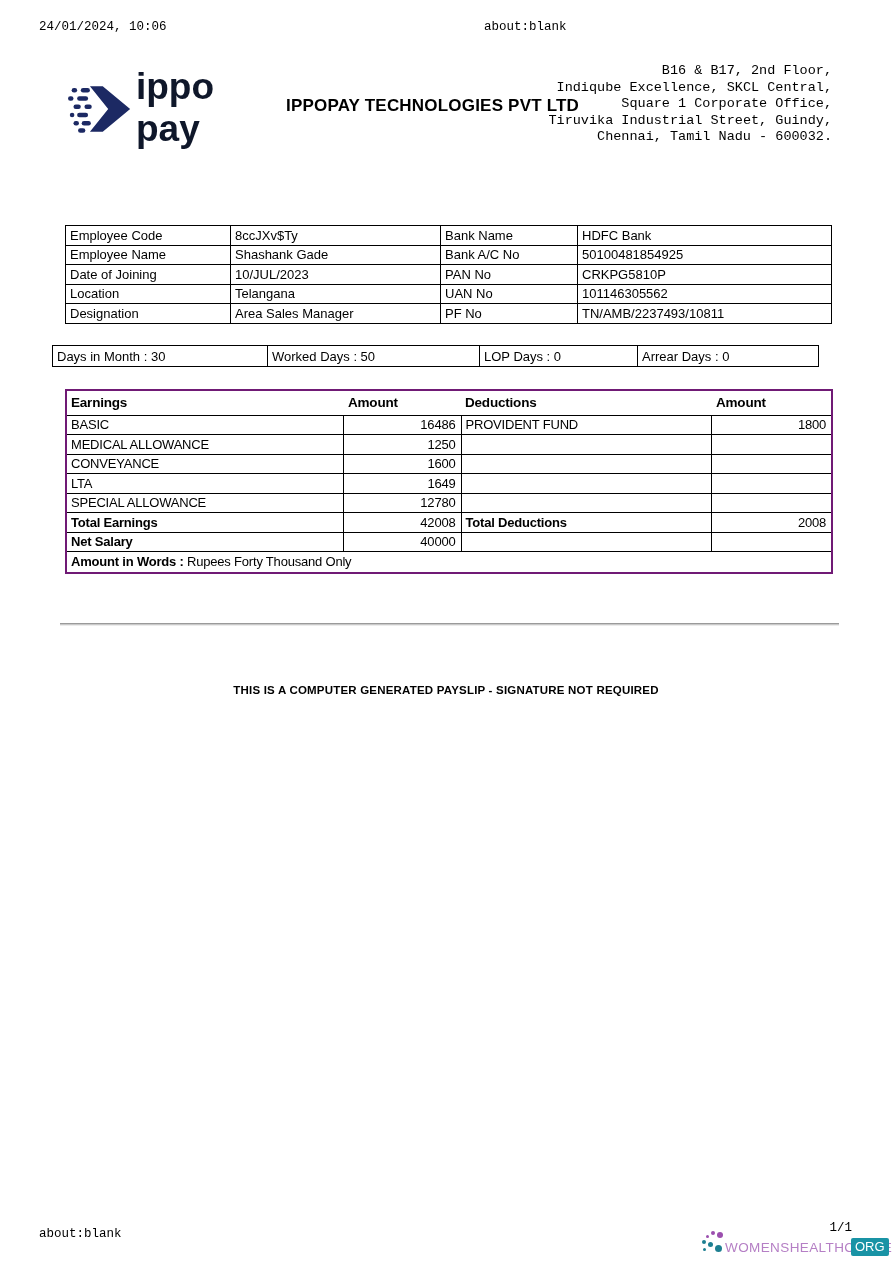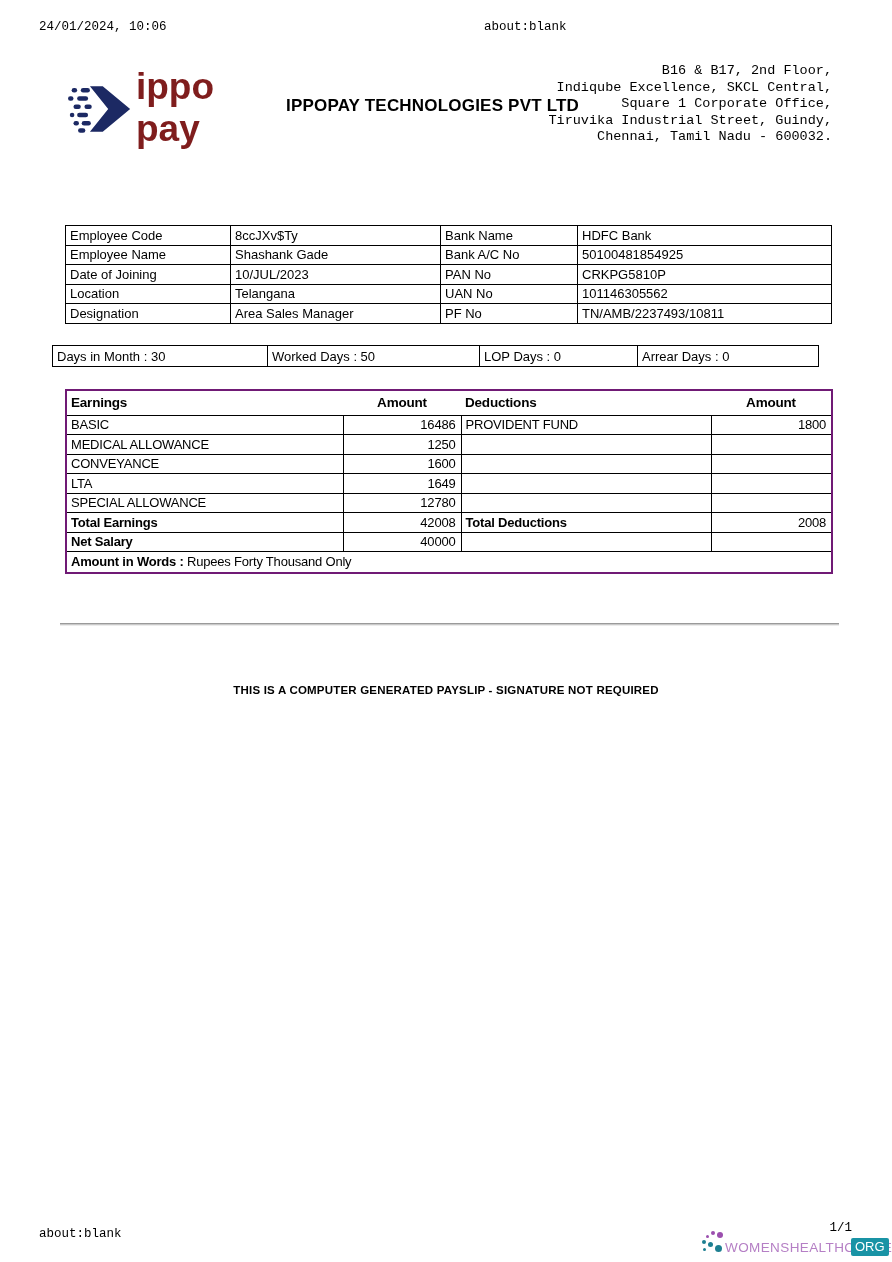--- a/index.html
+++ b/index.html
@@ -12,21 +12,21 @@
 
   
   .ph-left  { position:absolute; left:39px; top:20px; font-size:12.5px; }
   .ph-center{ position:absolute; left:484px; top:20px; font-size:12.5px; }
   .pf-left  { position:absolute; left:39px; top:1227px; font-size:12.5px; }
   .pf-page  { position:absolute; right:40px; top:1221px; font-size:12.5px; text-align:right; }
 
   
   .logo-wrap { position:absolute; left:68px; top:76px; width:220px; height:66px; display:flex; align-items:center; }
   .logo-icon { width:64px; height:62px; }
-  .logo-text { font-size:37px; font-weight:bold; color:#7f1d1d; letter-spacing:0px; margin-left:4px; margin-top:-2px; }
+  .logo-text { font-size:37px; font-weight:bold; color:#0f172a; letter-spacing:0px; margin-left:4px; margin-top:-2px; }
 
   .company-name { position:absolute; left:286px; top:96px; font-size:17px; font-weight:bold; letter-spacing:0.2px; }
   .company-address { position:absolute; right:60px; top:63px; width:320px; text-align:right; font-size:13.5px; line-height:16.5px; }
 
   .payslip-title { position:absolute; left:0; top:173px; width:100%; text-align:center; font-size:17.5px; font-weight:bold; }
 
   table { border-collapse:collapse; table-layout:fixed; }
   td, th { border:1px solid #000; overflow:hidden; white-space:nowrap; }
 
   
@@ -34,21 +34,21 @@
   .tbl-emp td { height:19.5px; padding:0 4px; }
 
   
   .tbl-att { position:absolute; left:52px; top:345px; width:766px; font-size:13px; }
   .tbl-att td { height:21px; padding:0 4px; }
 
   
   .tbl-earn { position:absolute; left:65px; top:389px; width:766px; font-size:13px; border:2px solid #701a75; letter-spacing:-0.2px; }
   .tbl-earn thead th { border:none; border-bottom:1px solid #000; height:25px; font-size:13.5px; font-weight:bold; }
   .tbl-earn th.h-name { text-align:left; padding:0 4px; }
-  .tbl-earn th.h-amt  { text-align:center; padding:0 5px; }
+  .tbl-earn th.h-amt  { text-align:left; padding:0 5px; }
   .tbl-earn td { height:19.5px; padding:0 4px; }
   .tbl-earn td.amt { text-align:right; padding-right:5px; }
   .tbl-earn tr.bold-row td.name { font-weight:bold; }
   .tbl-earn td.words-cell { height:21px; }
   .tbl-earn td.words-cell b { letter-spacing:-0.2px; }
 
   .divider { position:absolute; left:60px; top:623px; width:779px; height:3px;
              border-top:1px solid #9a9a9a; border-bottom:1px solid #ececec; background:#c9c9c9; }
 
   .note { position:absolute; left:0; top:684px; width:100%; text-align:center;

